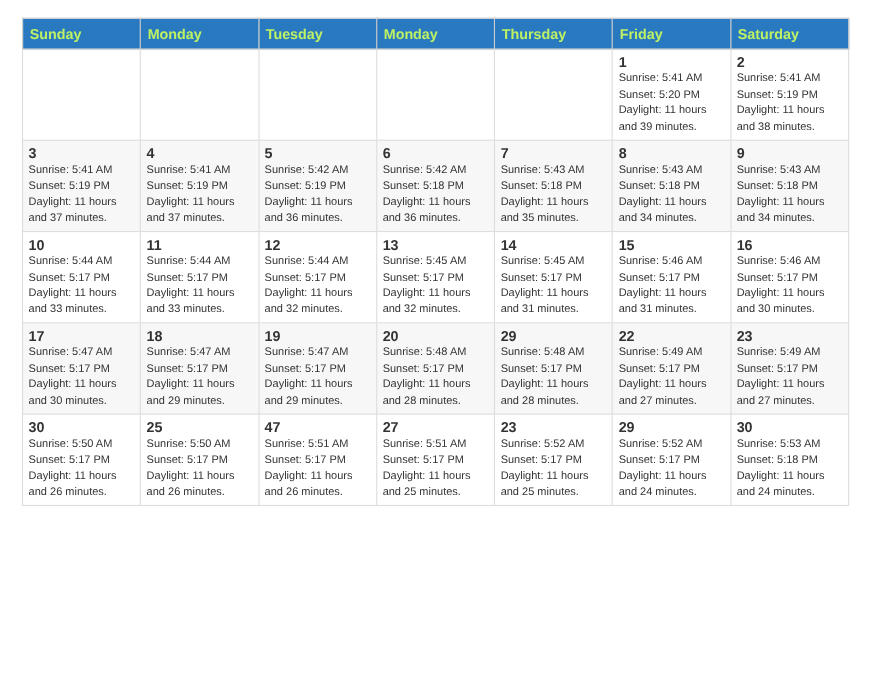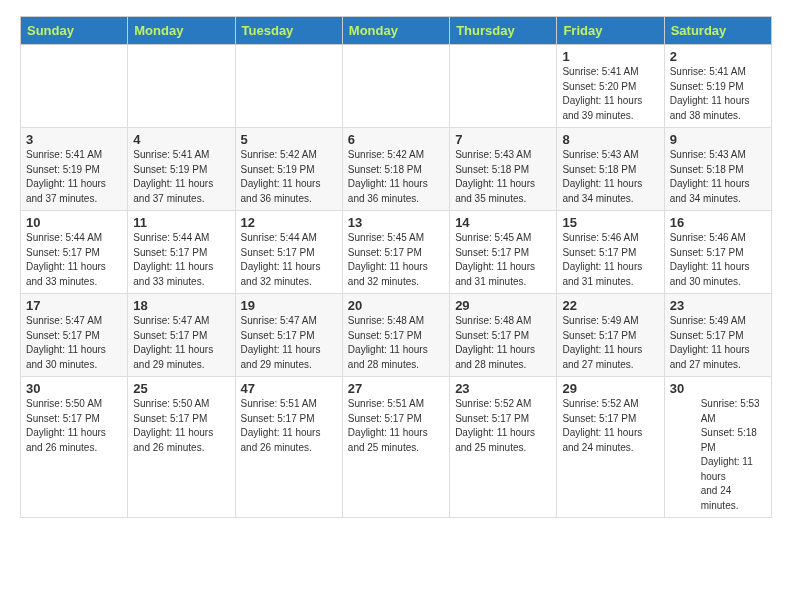--- a/index.html
+++ b/index.html
@@ -327,21 +327,21 @@
           </td>
           <td>
             <span class="day-number">29</span>
             <div class="day-info" style="white-space: pre-line;">Sunrise: 5:52 AM
 Sunset: 5:17 PM
 Daylight: 11 hours
 and 24 minutes.</div>
           </td>
           <td>
             <span class="day-number">30</span>
-            <div class="day-info" style="white-space: pre-line; margin-left: 31px;">Sunrise: 5:53 AM
+            <div class="day-info" style="white-space: pre-line;">Sunrise: 5:53 AM
 Sunset: 5:18 PM
 Daylight: 11 hours
 and 24 minutes.</div>
           </td>
         </tr>
       </tbody>
   </table>
 </div>
 
 </body></html>

